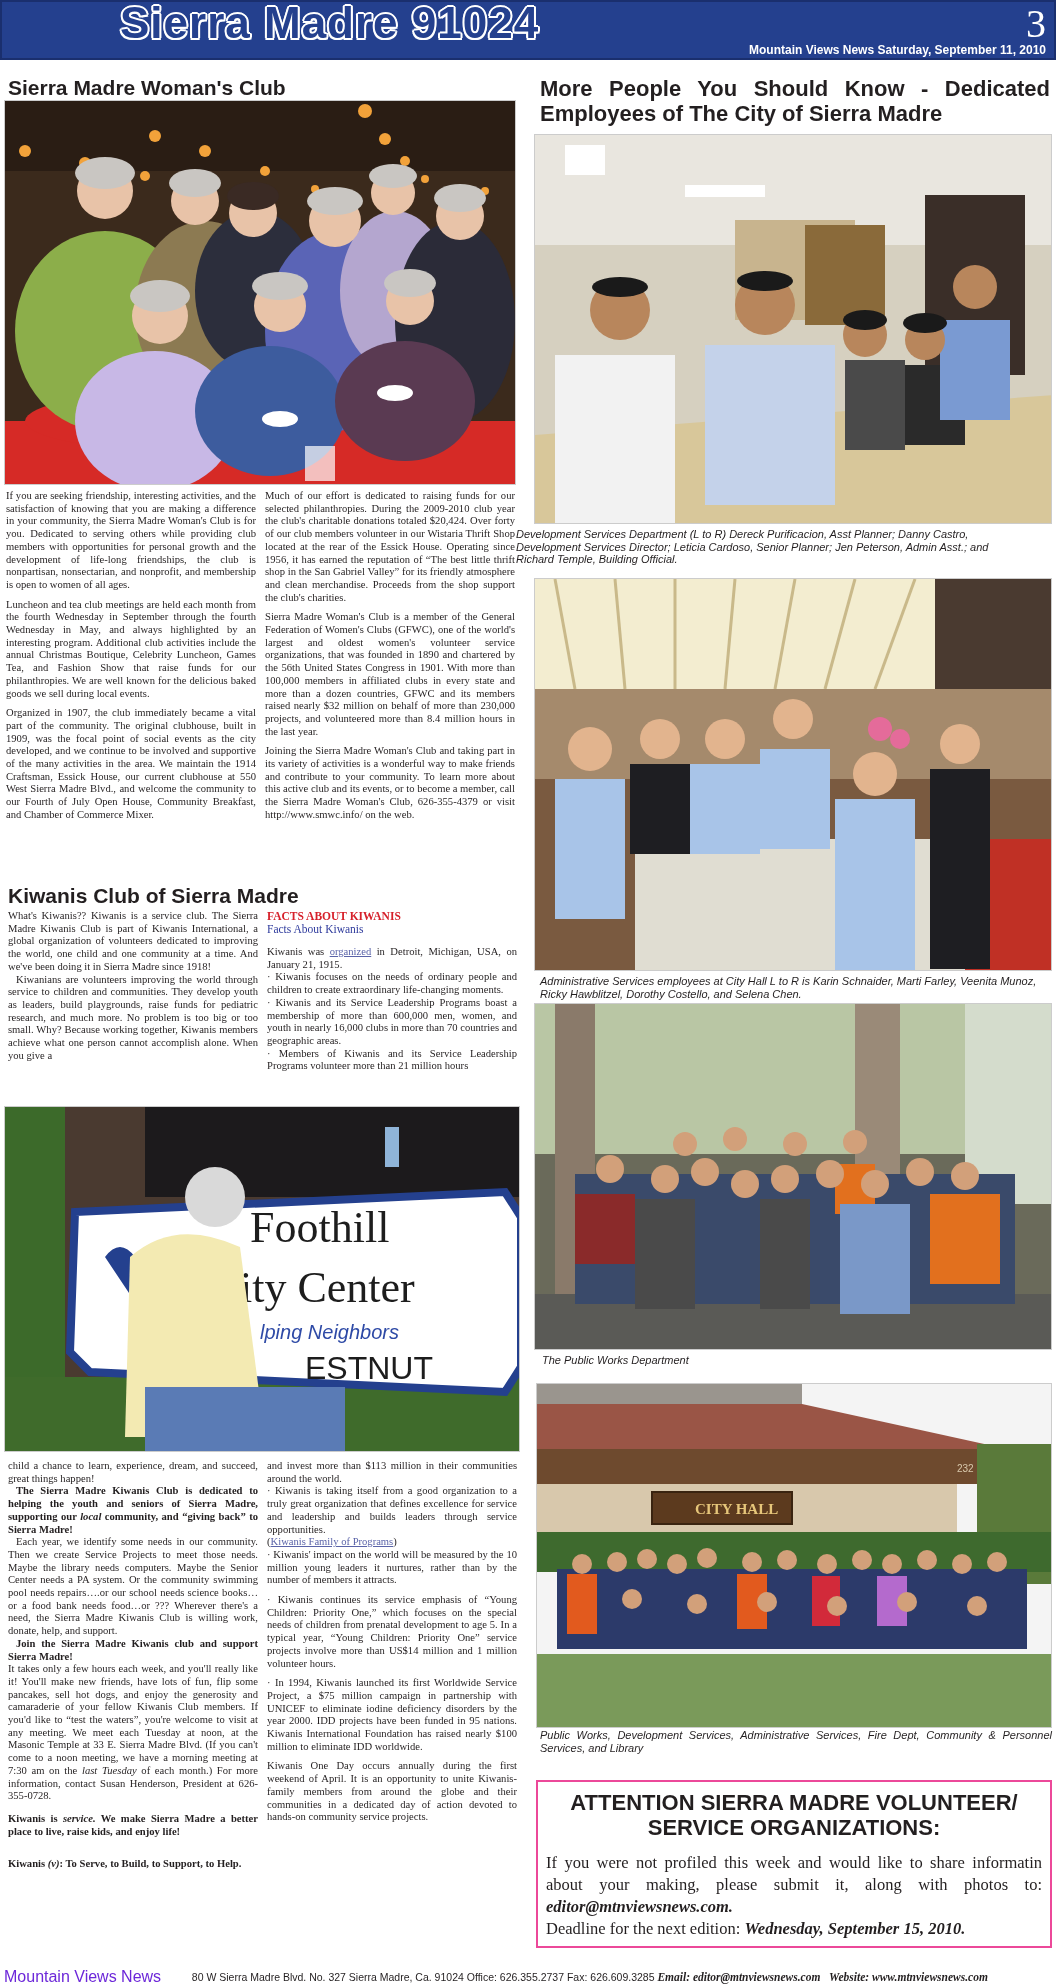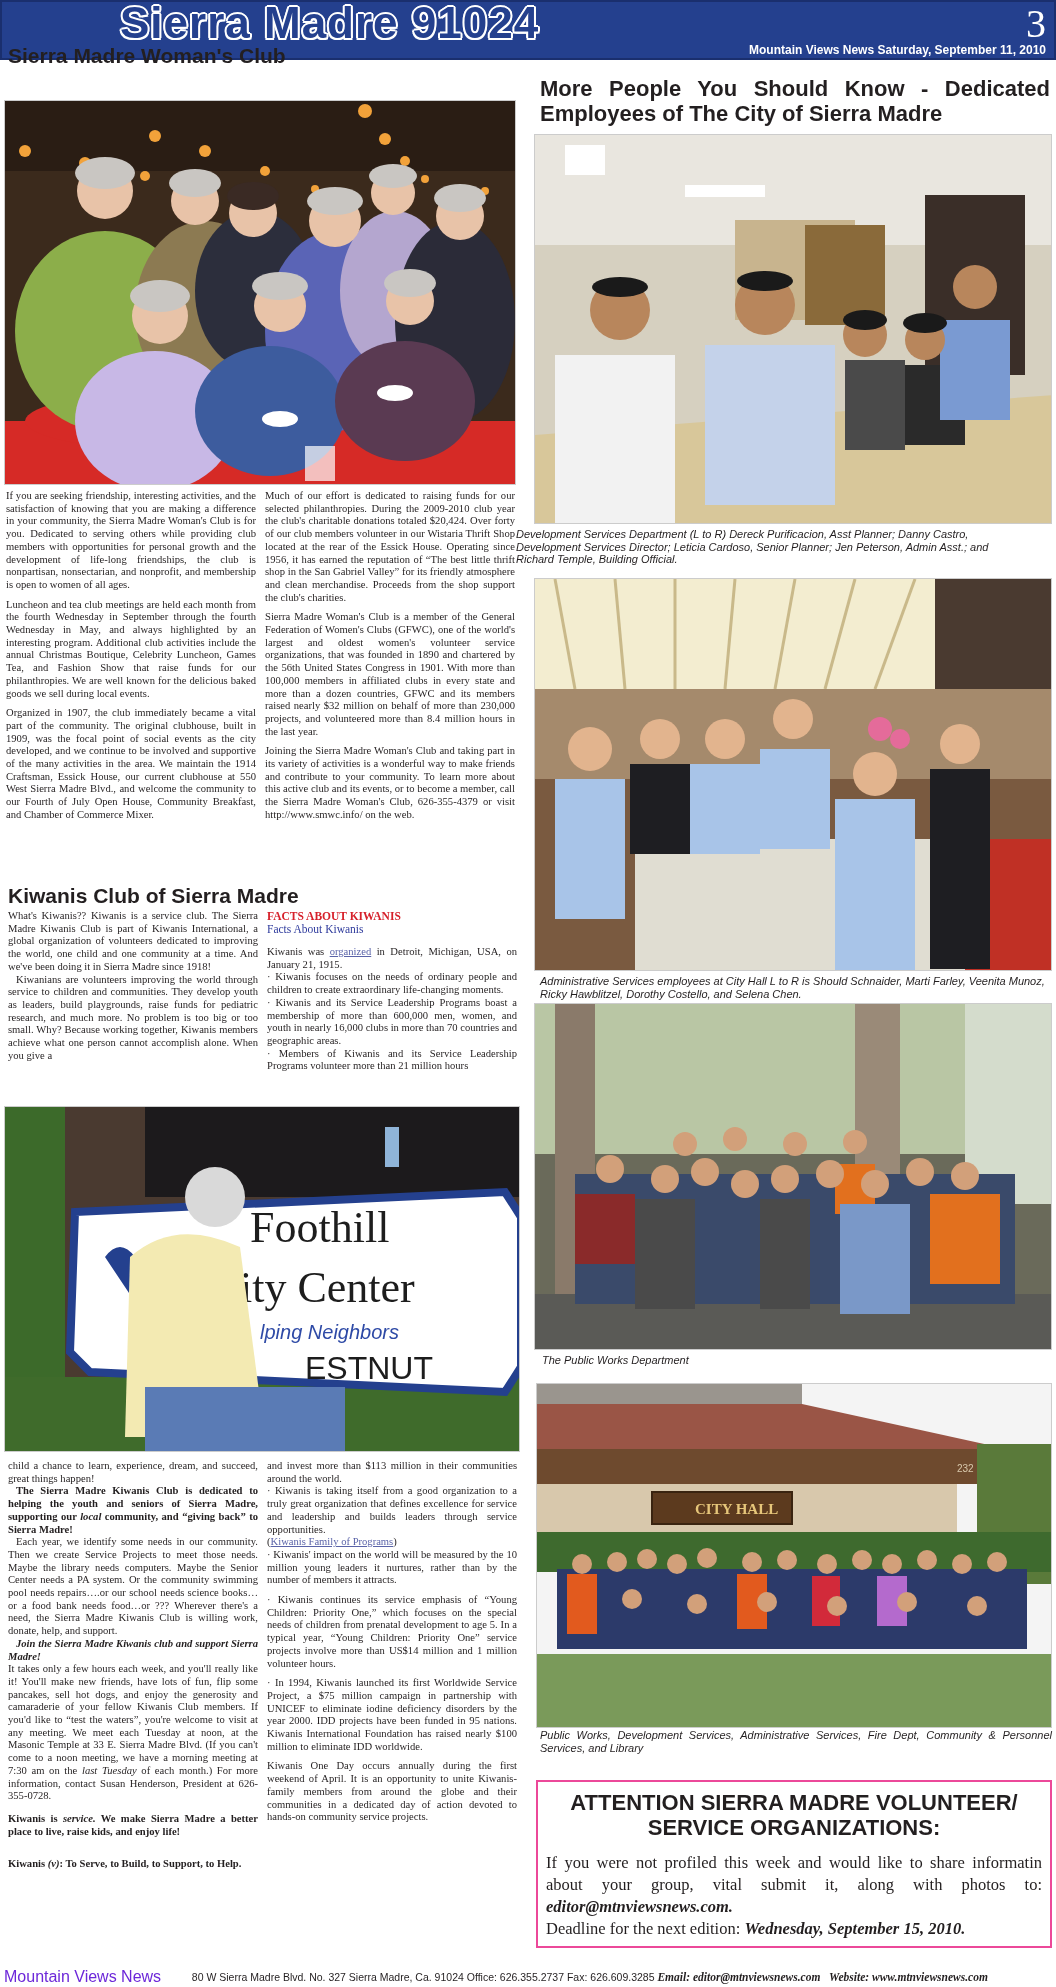--- a/index.html
+++ b/index.html
@@ -39,21 +39,21 @@
 </style>
 </head>
 <body>
 
 <div class="abs masthead">
   <div class="mast-title">Sierra Madre 91024</div>
   <div class="page-num">3</div>
   <div class="mast-date">Mountain Views News  Saturday,  September 11,  2010</div>
 </div>
 
-<div class="abs h-sans h1" style="left:8px;top:44px;">Sierra Madre Woman's Club</div>
+<div class="abs h-sans h1" style="left:8px;top:76px;">Sierra Madre Woman's Club</div>
 
 <div class="abs photo" style="left:4px;top:100px;width:512px;height:385px;" title="Group of Sierra Madre Woman's Club members seated and standing around a red-clothed table at a luncheon">
   <svg width="512" height="385" viewBox="0 0 512 385">
     <rect width="512" height="385" fill="#3b2a1c"></rect>
     <rect y="0" width="512" height="70" fill="#2a1d14"></rect>
     <g fill="#f2a23a">
       <circle cx="20" cy="50" r="6"></circle>
         <circle cx="80" cy="62" r="6"></circle>
         <circle cx="150" cy="35" r="6"></circle>
         <circle cx="200" cy="50" r="6"></circle>
@@ -149,21 +149,21 @@
     <circle cx="210" cy="90" r="30" fill="#d9d9d9"></circle>
     <rect x="140" y="280" width="200" height="66" fill="#5a7bb5"></rect>
     <rect x="380" y="20" width="14" height="40" fill="#8fb4d8"></rect>
   </svg>
 </div>
 
 <div class="abs col" style="left:8px;top:1460px;width:250px;">
   <p class="tight">child a chance to learn, experience, dream, and succeed, great things happen!</p>
   <p class="tight indent" style="font-weight:bold;"><span>The Sierra Madre Kiwanis Club is dedicated to helping the youth and seniors of Sierra Madre, supporting our </span><i>local</i><span> community, and “giving back” to Sierra Madre!</span></p>
   <p class="tight indent">Each year, we identify some needs in our community. Then we create Service Projects to meet those needs.  Maybe the library needs computers. Maybe the Senior Center needs a PA system.  Or the community swimming pool needs repairs….or our school needs science books…or a food bank needs food…or ??? Wherever there's a need, the Sierra Madre Kiwanis Club is willing work, donate, help, and support.</p>
-  <p class="tight indent" style="font-weight:bold;font-style:italic;">Join the Sierra Madre Kiwanis club and support Sierra Madre!</p>
+  <p class="tight indent" style="font-weight:bold;">Join the Sierra Madre Kiwanis club and support Sierra Madre!</p>
   <p><span>It takes only a few hours each week, and you'll really like it!  You'll make new friends, have lots of fun, flip some pancakes, sell hot dogs, and enjoy the generosity and camaraderie of your fellow Kiwanis Club members. If you'd like to “test the waters”, you're welcome to visit at any meeting.  We meet each Tuesday at noon, at the Masonic Temple at 33 E. Sierra Madre Blvd.  (If you can't come to a noon meeting, we have a morning meeting at 7:30 am on the </span><i>last Tuesday</i><span> of each month.)  For more information, contact Susan Henderson, President at 626-355-0728.</span></p>
   <p style="font-weight:bold;margin-top:10px;"><span>Kiwanis is </span><i>service.</i><span> We make Sierra Madre a better place to live, raise kids, and enjoy life!</span></p>
   <p style="font-weight:bold;margin-top:20px;"><span>Kiwanis </span><i>(v)</i><span>:  To Serve, to Build, to Support, to Help.</span></p>
 </div>
 
 <div class="abs col" style="left:267px;top:1460px;width:250px;">
   <p class="tight">and invest more than $113 million in their communities around the world.</p>
   <p class="tight">· Kiwanis is taking itself from a good organization to a truly great organization that defines excellence for service and leadership and builds leaders through service opportunities.</p>
   <p class="tight">(<a class="link" href="#">Kiwanis Family of Programs</a>)</p>
   <p>· Kiwanis' impact on the world will be measured by the 10 million young leaders it nurtures, rather than by the number of members it attracts.</p>
@@ -244,21 +244,21 @@
         <circle cx="258" cy="140" r="20"></circle>
         <circle cx="340" cy="195" r="22"></circle>
         <circle cx="425" cy="165" r="20"></circle>
       </g>
     <g fill="#e46b9a">
         <circle cx="345" cy="150" r="12"></circle>
         <circle cx="365" cy="160" r="10"></circle>
       </g>
   </svg>
 </div>
-<div class="abs caption" style="left:540px;top:975px;width:512px;">Administrative Services employees at City Hall L to R is Should Schnaider, Marti Farley, Veenita Munoz, Ricky Hawblitzel, Dorothy Costello, and Selena Chen.</div>
+<div class="abs caption" style="left:540px;top:975px;width:512px;">Administrative Services employees at City Hall L to R is Karin Schnaider, Marti Farley, Veenita Munoz, Ricky Hawblitzel, Dorothy Costello, and Selena Chen.</div>
 
 <div class="abs photo" style="left:534px;top:1003px;width:518px;height:347px;" title="Public Works Department crew group photo outdoors">
   <svg width="518" height="347" viewBox="0 0 518 347">
     <rect width="518" height="347" fill="#6a6a5a"></rect>
     <rect width="518" height="150" fill="#b9c6a4"></rect>
     <rect x="20" y="0" width="40" height="347" fill="#8a7a6a"></rect>
     <rect x="320" y="0" width="45" height="220" fill="#9a8a78"></rect>
     <rect x="430" y="0" width="88" height="200" fill="#d4dccc"></rect>
     <rect x="0" y="290" width="518" height="57" fill="#5a5a56"></rect>
     <g fill="#3a4a6a">
@@ -344,21 +344,21 @@
         <circle cx="370" cy="218" r="10"></circle>
         <circle cx="440" cy="222" r="10"></circle>
       </g>
   </svg>
 </div>
 <div class="abs caption" style="left:540px;top:1729px;width:512px;text-align:justify;">Public Works, Development Services, Administrative Services, Fire Dept, Community &amp; Personnel Services, and Library</div>
 
 <div class="abs attn">
   <div class="attn-h">ATTENTION SIERRA MADRE VOLUNTEER/ SERVICE ORGANIZATIONS:</div>
   <div class="attn-b">
-    <span>If you were not profiled this week and would like to share informatin about your group, vital submit it, along with photos to:  </span><b><i>editor@mtnviewsnews.com.</i></b><br>
+    <span>If you were not profiled this week and would like to share informatin about your making, please submit it, along with photos to:  </span><b><i>editor@mtnviewsnews.com.</i></b><br>
     <span>Deadline for the next edition: </span><b><i>Wednesday, September 15, 2010.</i></b>
   </div>
 </div>
 
 <div class="abs footer">
   <span class="f-name" style="margin-left:4px;">Mountain Views News</span>
   <span class="f-addr">80 W Sierra Madre Blvd.  No. 327   Sierra Madre, Ca.  91024   Office:  626.355.2737  Fax:  626.609.3285 </span>
   <span class="f-mail">Email: editor@mtnviewsnews.com</span>
   <span class="f-mail" style="margin-left:6px;">Website: www.mtnviewsnews.com</span>
 </div>

